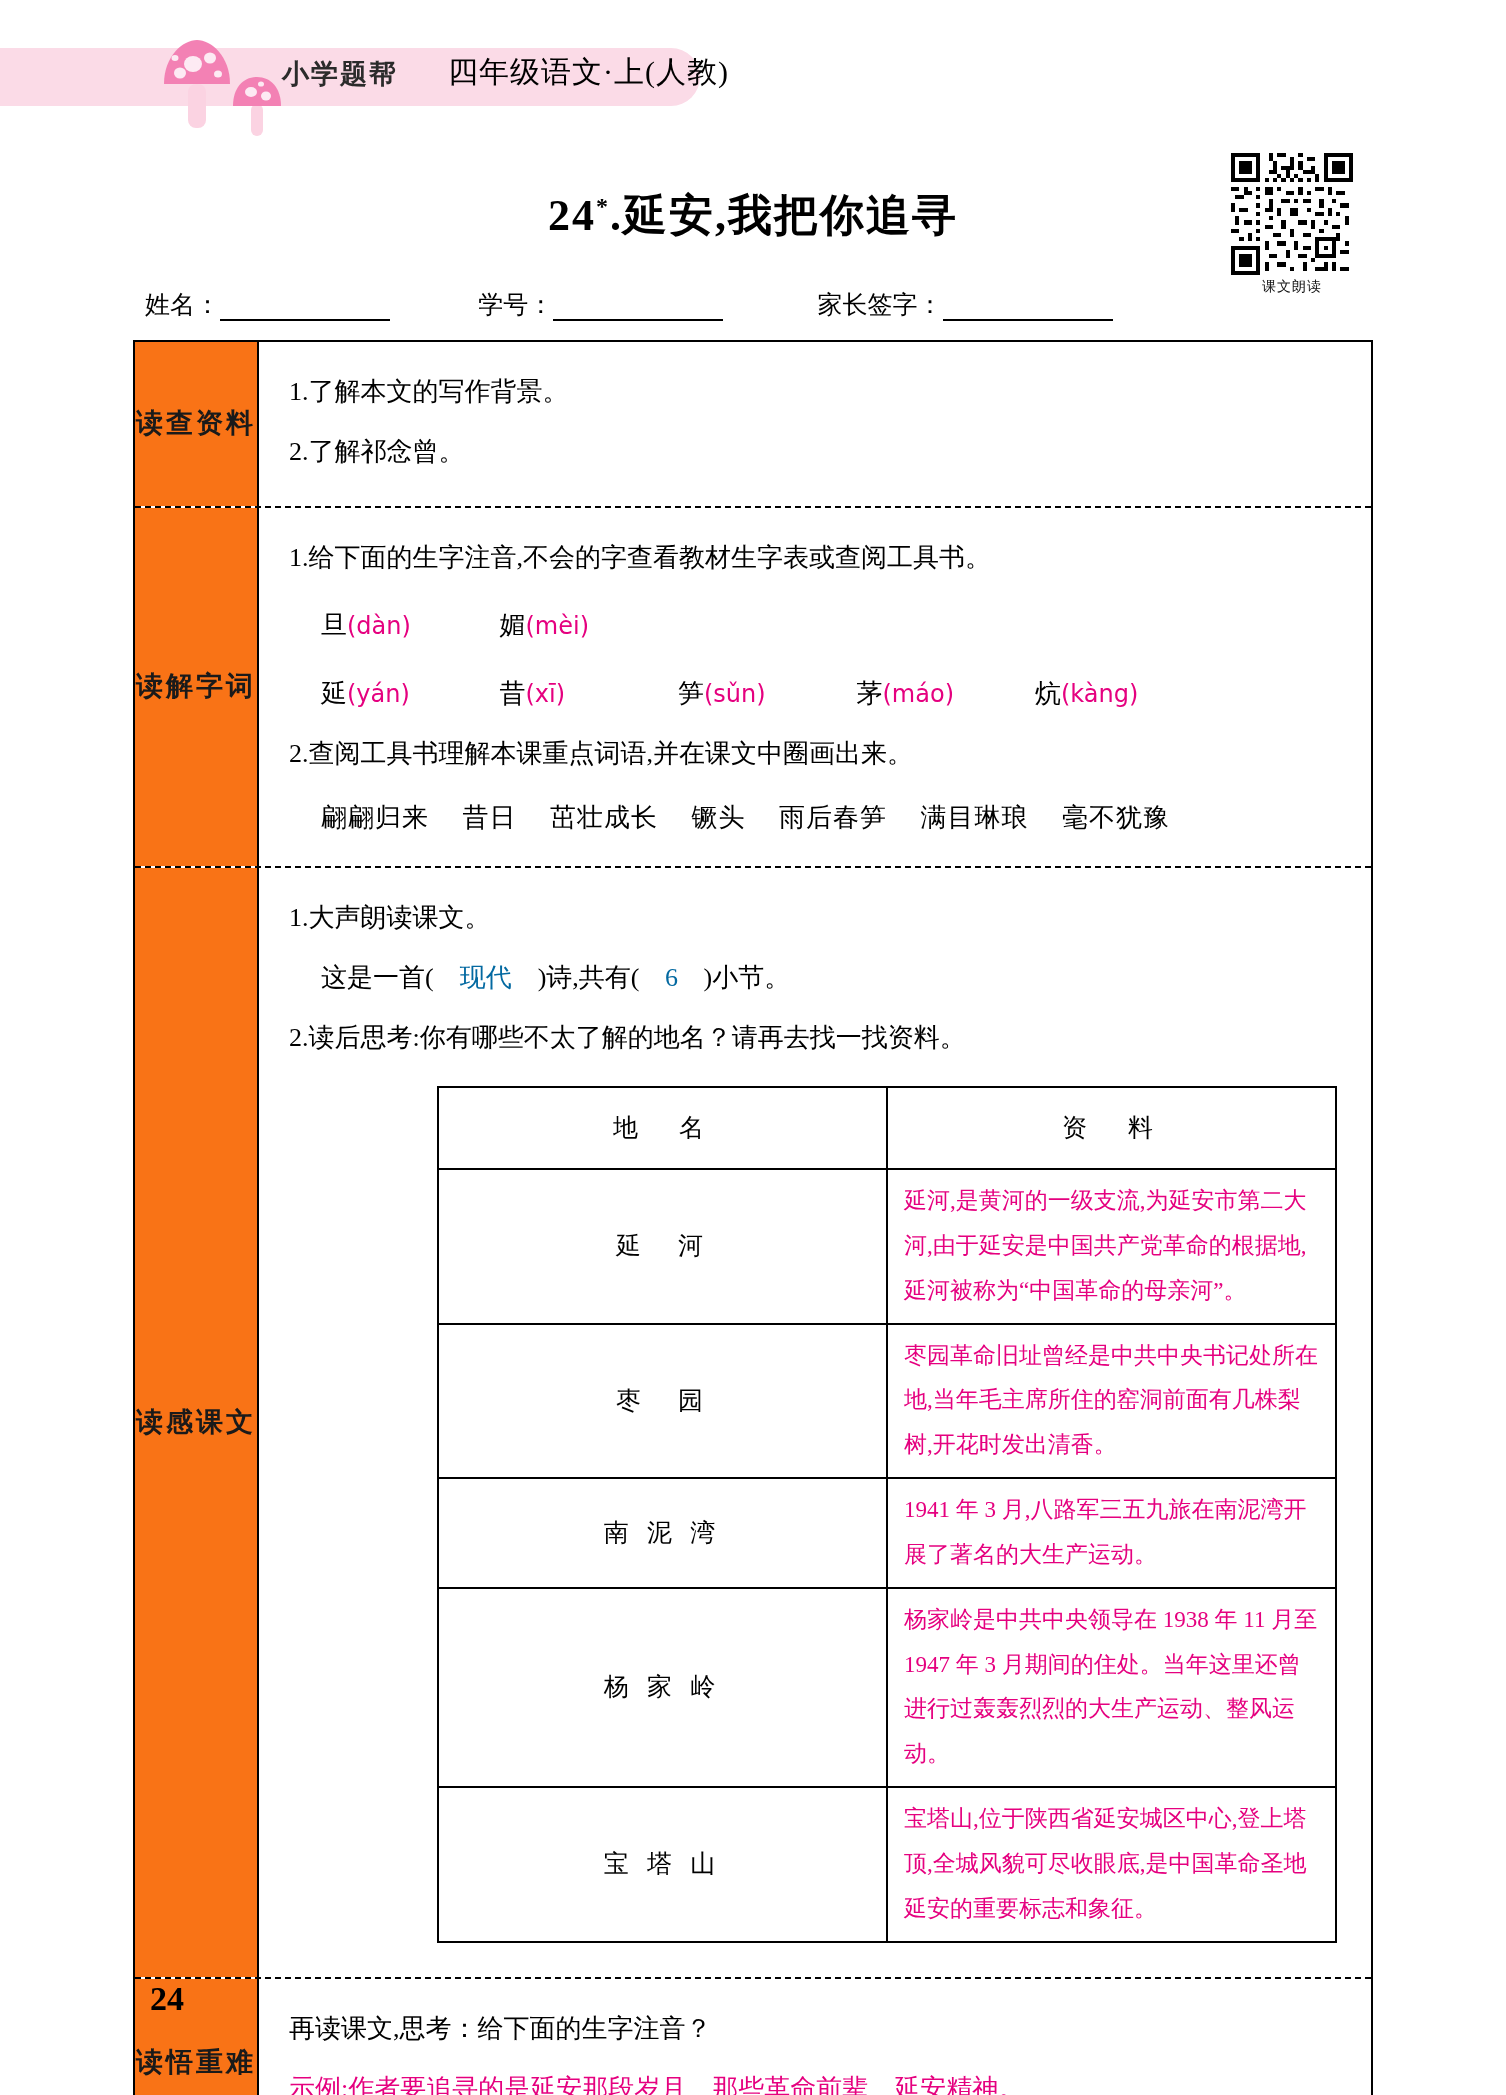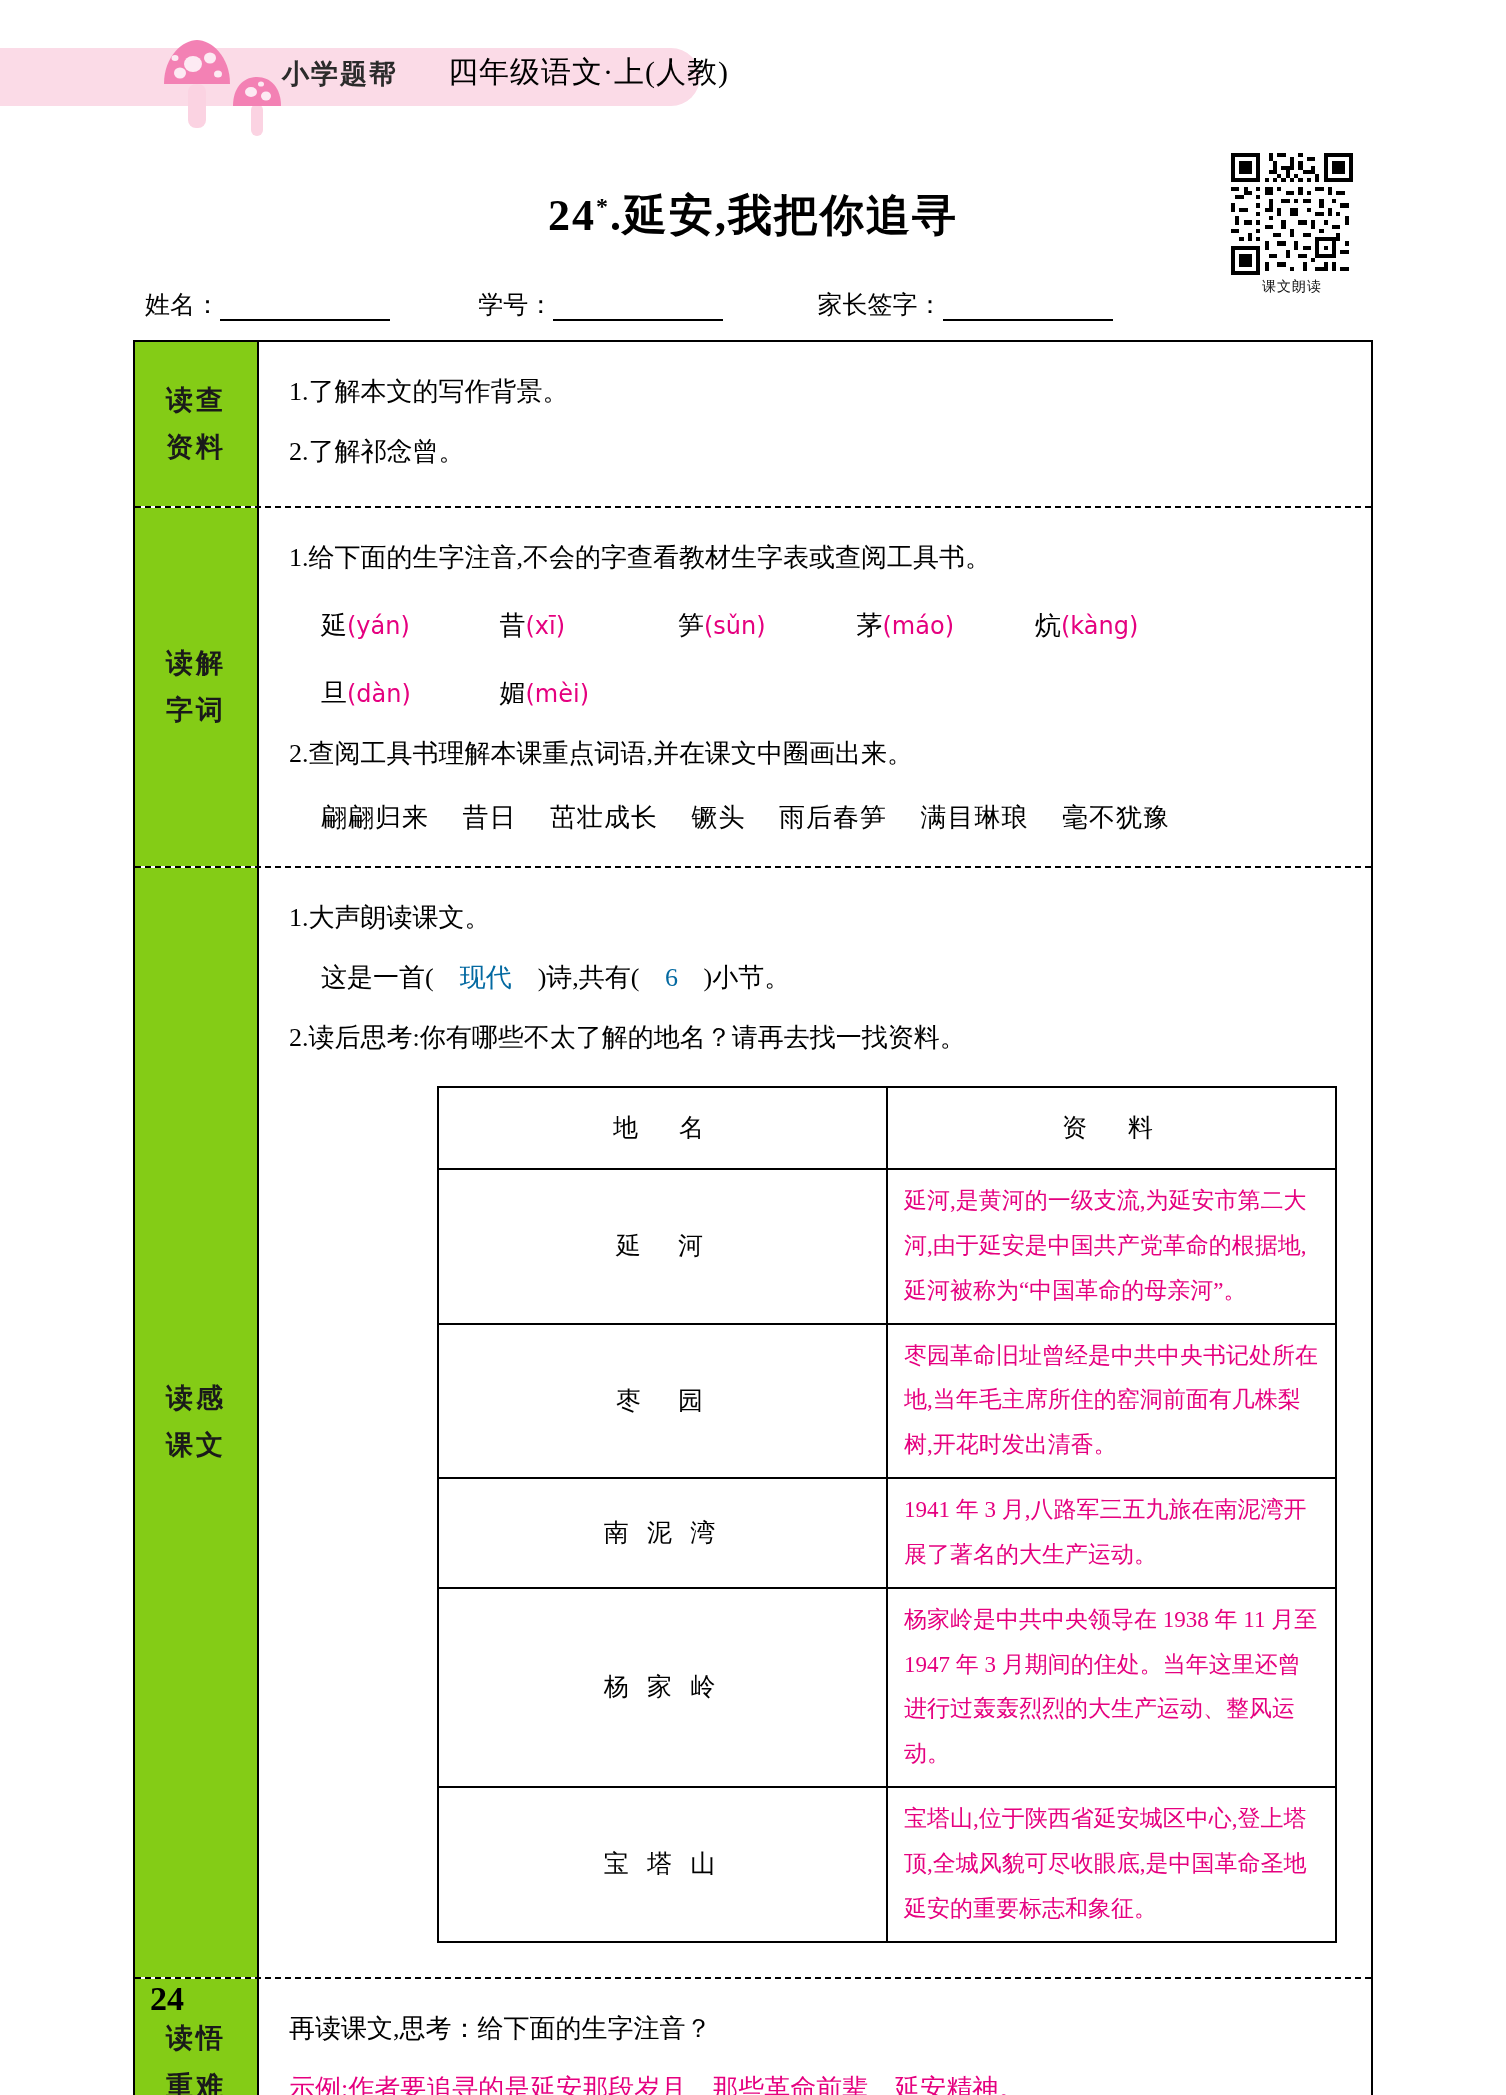--- a/index.html
+++ b/index.html
@@ -134,24 +134,24 @@
   }
   .srow {
     display: flex;
     align-items: stretch;
     border-bottom: 2px dashed #000;
   }
   .srow:last-child { border-bottom: none; }
   .slabel {
     width: 122px;
     flex: 0 0 122px;
-    background: #84cc16;
+    background: #f97316;
     border-right: 2px solid #000;
     display: flex;
-    flex-direction: column;
+    flex-direction: row;
     justify-content: center;
     align-items: center;
     font-family: "Liberation Sans", sans-serif;
     font-weight: bold;
     font-size: 27px;
     letter-spacing: 3px;
     line-height: 1.75;
     color: #1a1a1a;
   }
   .sbody {
@@ -420,29 +420,29 @@
     </div>
 
     <div class="srow">
       <div class="slabel">
         <span>读解</span>
         <span>字词</span>
       </div>
       <div class="sbody">
         <div class="qline">1.给下面的生字注音,不会的字查看教材生字表或查阅工具书。</div>
         <div class="pinyin-row">
+          <span class="cell"><span>旦</span><span class="py">(dàn)</span></span>
+          <span class="cell"><span>媚</span><span class="py">(mèi)</span></span>
+        </div>
+        <div class="pinyin-row">
           <span class="cell"><span>延</span><span class="py">(yán)</span></span>
           <span class="cell"><span>昔</span><span class="py">(xī)</span></span>
           <span class="cell"><span>笋</span><span class="py">(sǔn)</span></span>
           <span class="cell"><span>茅</span><span class="py">(máo)</span></span>
           <span class="cell"><span>炕</span><span class="py">(kàng)</span></span>
-        </div>
-        <div class="pinyin-row">
-          <span class="cell"><span>旦</span><span class="py">(dàn)</span></span>
-          <span class="cell"><span>媚</span><span class="py">(mèi)</span></span>
         </div>
         <div class="qline">2.查阅工具书理解本课重点词语,并在课文中圈画出来。</div>
         <div class="words">
           <span>翩翩归来</span>
           <span>昔日</span>
           <span>茁壮成长</span>
           <span>镢头</span>
           <span>雨后春笋</span>
           <span>满目琳琅</span>
           <span>毫不犹豫</span>

